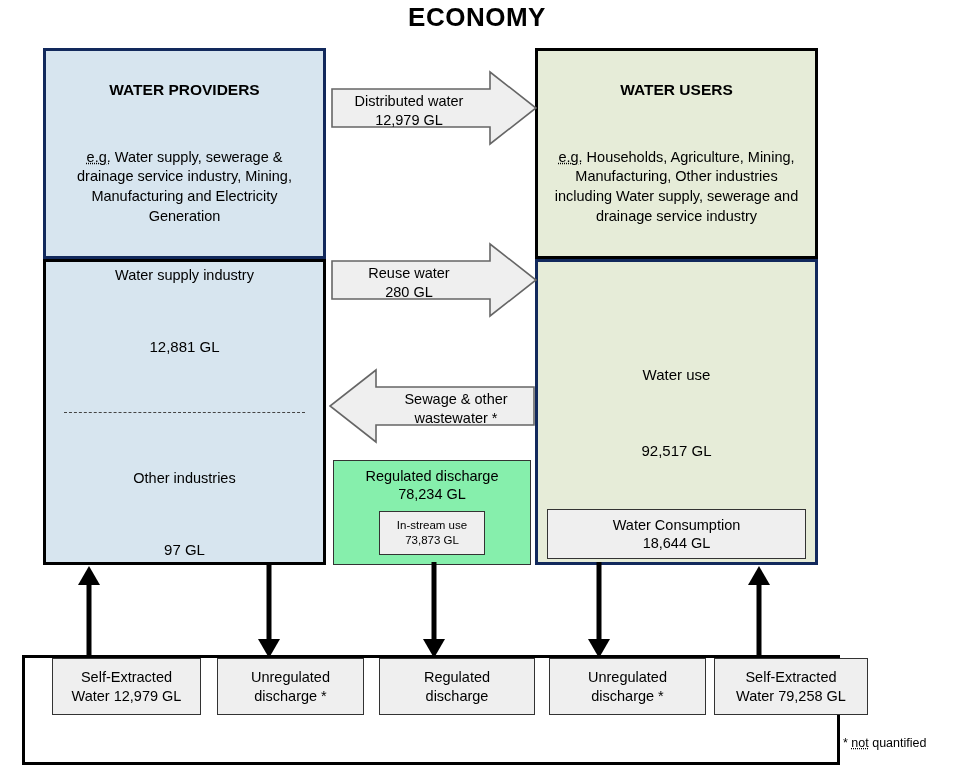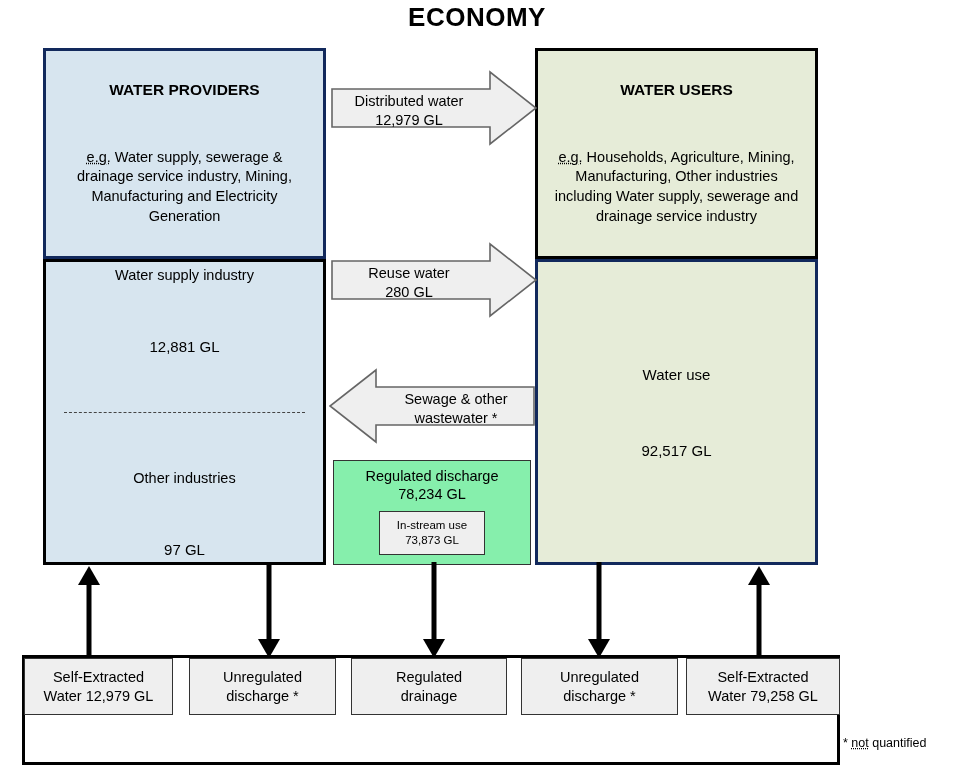--- a/index.html
+++ b/index.html
@@ -148,20 +148,21 @@
     position: absolute;
     top: 658px;
     height: 55px;
     background: #efefef;
     border: 1px solid #333333;
     display: flex; flex-direction: column;
     align-items: center; justify-content: center;
     text-align: center;
     font-size: 14.5px;
     line-height: 1.3;
+    margin-left: 28px;
   }
   #footnote {
     left: 843px; top: 736px; width: 110px;
     font-size: 12.5px;
   }
   #footnote .nq { text-decoration: underline; text-decoration-style: dotted; }
 
   
   .vconn { position: absolute; }
   .vconn svg { display: block; }
@@ -189,20 +190,24 @@
     <div id="supply-divider"></div>
     <div id="other-name">Other industries</div>
     <div id="other-value">97 GL</div>
   </div>
 
   <div class="abs qbox" id="use-box">
     <div id="use-name">Water use</div>
     <div id="use-value">92,517 GL</div>
   </div>
 
+  <div class="abs" id="consumption-box">
+    <div>Water Consumption</div>
+    <div>18,644 GL</div>
+  </div>
 
   <div class="abs" id="regdis-box">
     <div id="regdis-title">
       <span>Regulated discharge</span><br>
       <span>78,234 GL</span>
     </div>
     <div id="instream-box">
       <div>In-stream use</div>
       <div>73,873 GL</div>
     </div>
@@ -278,21 +283,21 @@
   <div class="env-cell" style="left:24px;  width:147px;">
     <div>Self-Extracted</div>
     <div>Water 12,979 GL</div>
   </div>
   <div class="env-cell" style="left:189px; width:145px;">
     <div>Unregulated</div>
     <div>discharge *</div>
   </div>
   <div class="env-cell" style="left:351px; width:154px;">
     <div>Regulated</div>
-    <div>drainage</div>
+    <div>discharge</div>
   </div>
   <div class="env-cell" style="left:521px; width:155px;">
     <div>Unregulated</div>
     <div>discharge *</div>
   </div>
   <div class="env-cell" style="left:686px; width:152px;">
     <div>Self-Extracted</div>
     <div>Water 79,258 GL</div>
   </div>
 

